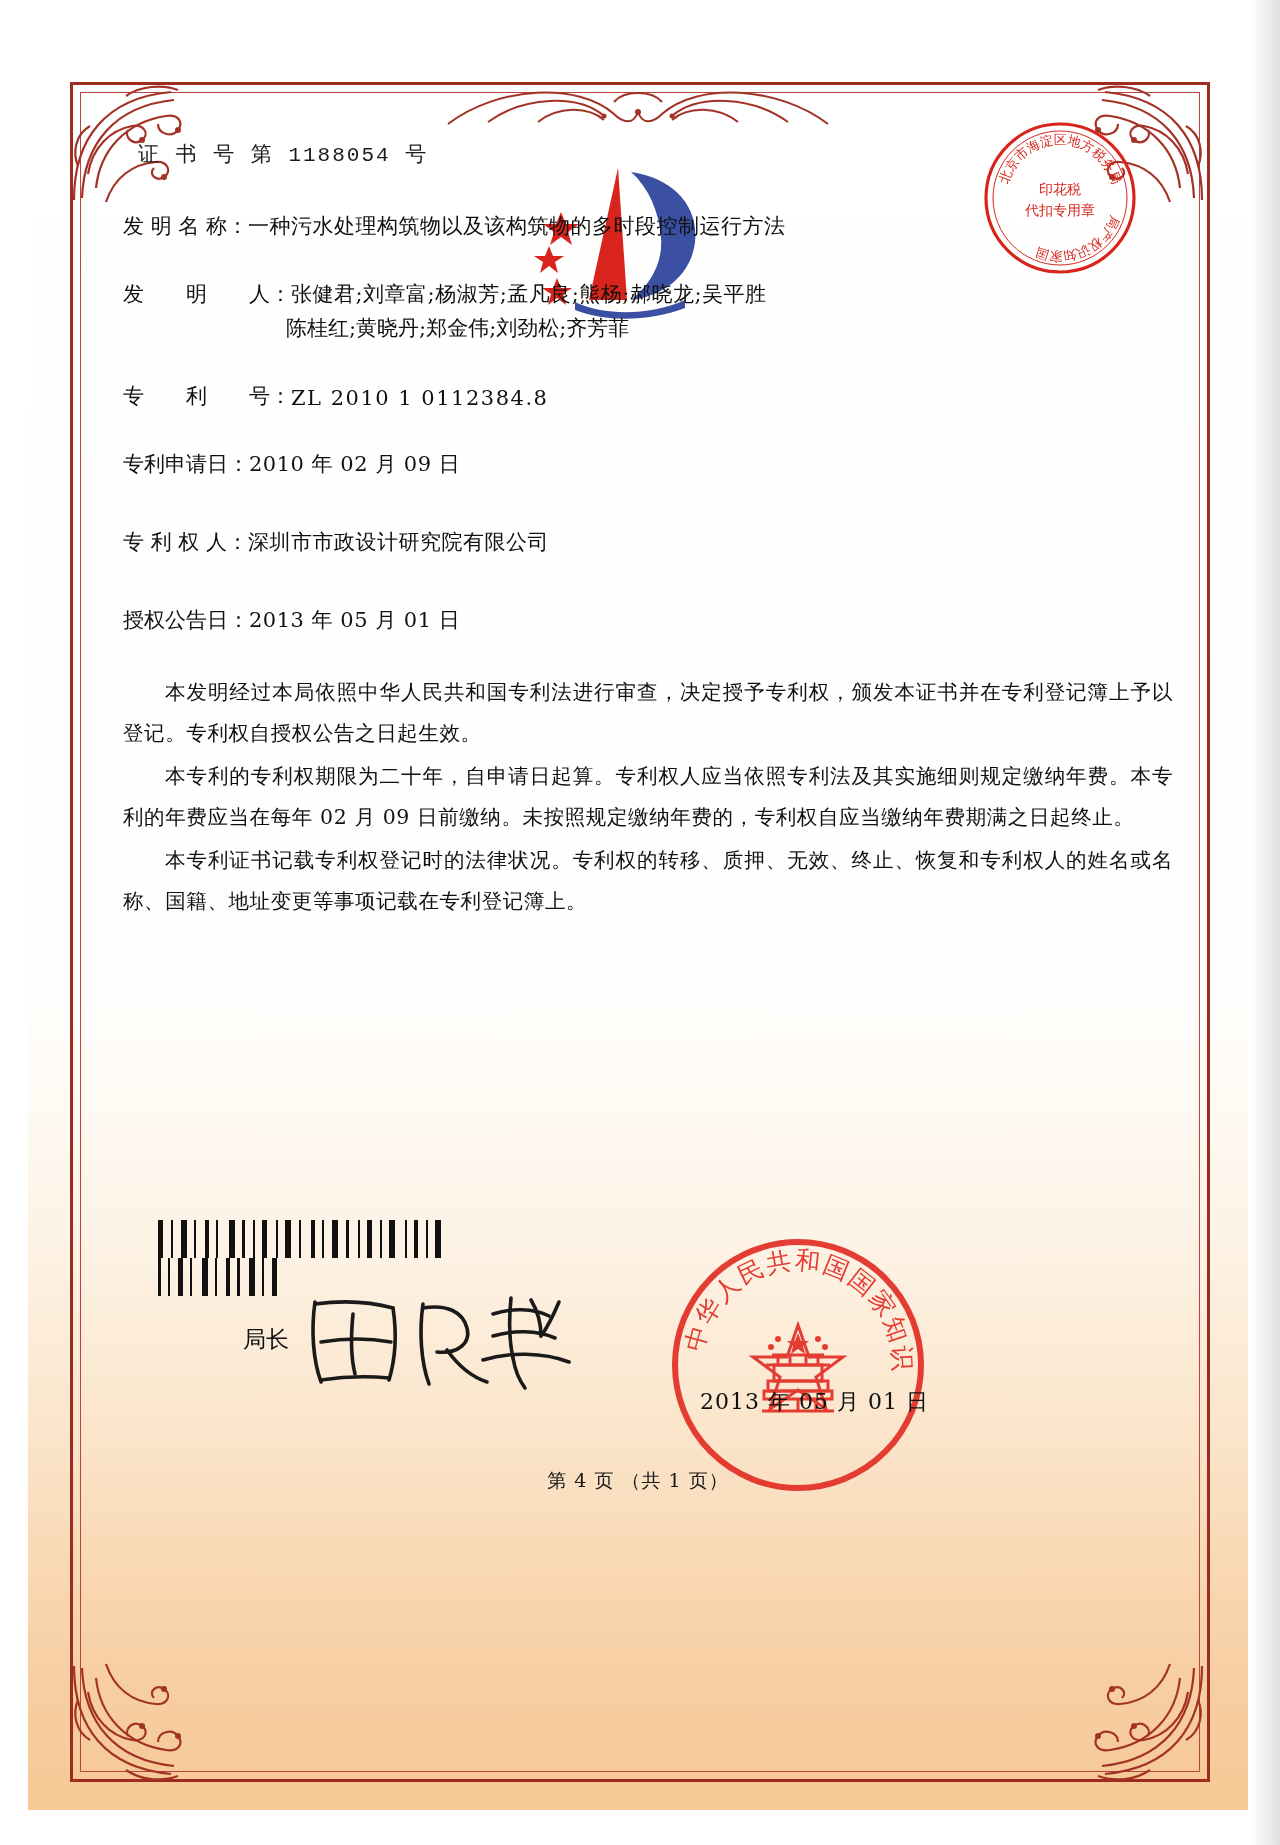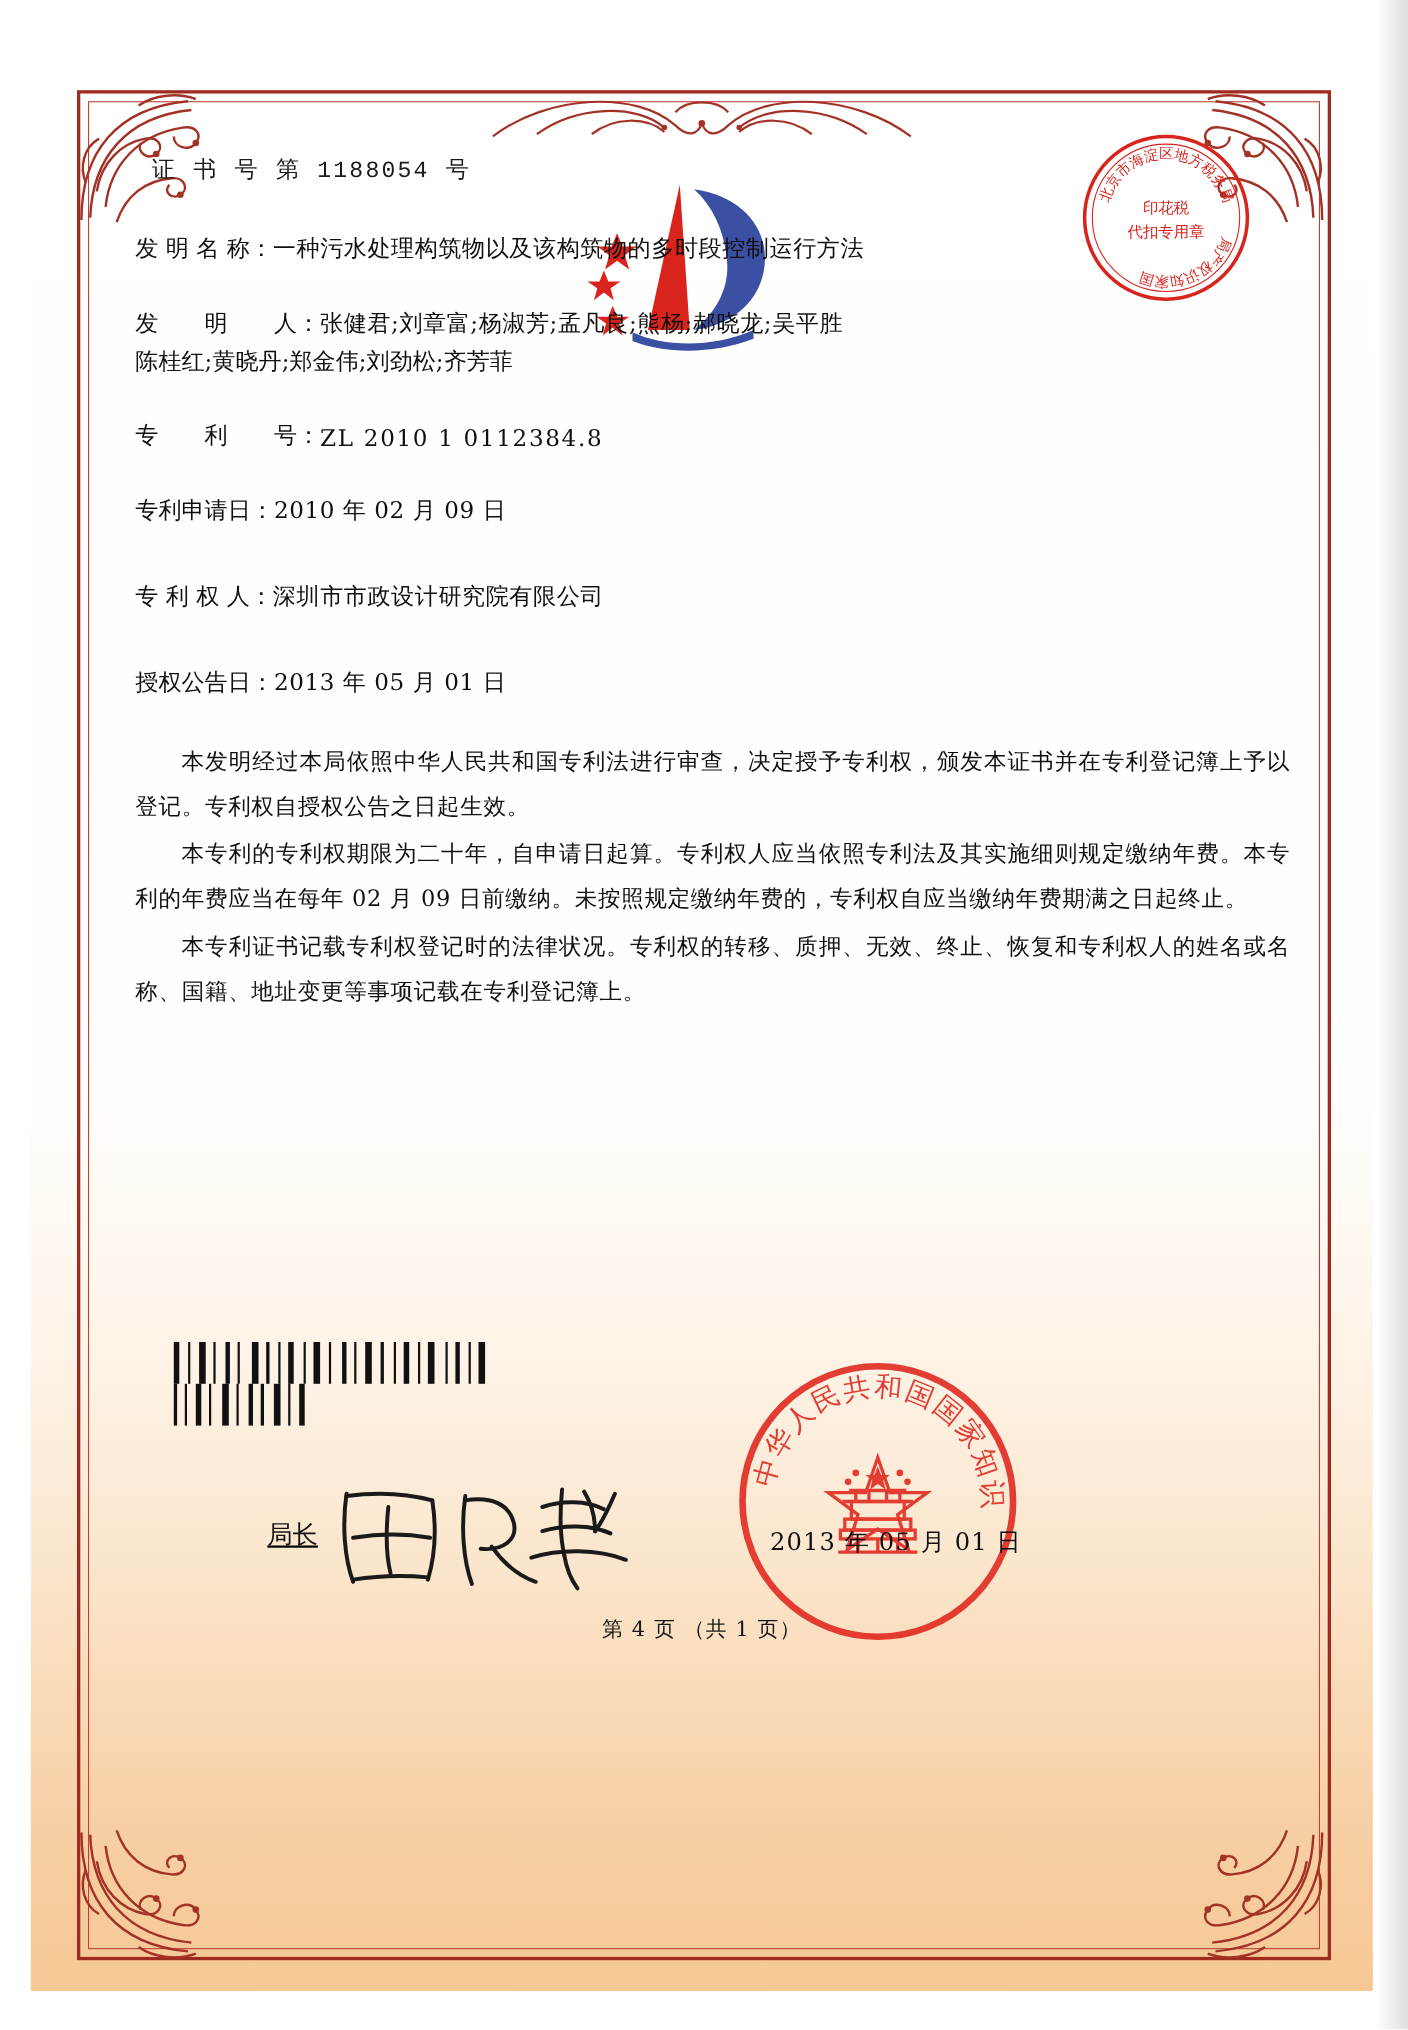--- a/index.html
+++ b/index.html
@@ -138,20 +138,21 @@
   .field-label {
     flex: 0 0 auto;
     white-space: pre;
   }
   .field-value {
     flex: 1 1 auto;
     letter-spacing: 0.5px;
   }
   .field-sub {
     margin-top: 6px;
+    margin-left: 163px;
     font-size: 21px;
   }
   .patent-no { letter-spacing: 1.5px; }
 
   .body-text {
     margin-top: 38px;
     font-family: "DejaVu Serif", "Liberation Serif", serif;
     font-size: 20.5px;
     line-height: 41px;
     color: #10100f;
@@ -175,24 +176,23 @@
     display: inline-block;
     background: #111;
     height: 100%;
     vertical-align: top;
   }
 
   
   .sign-row {
     position: absolute;
     left: 215px;
-    top: 1320px;
+    top: 1264px;
     display: flex;
     align-items: center;
-    text-decoration: underline;
   }
   .sign-label {
     font-family: "DejaVu Serif", "Liberation Serif", serif;
     font-size: 23px;
     color: #121212;
     margin-right: 8px;
   }
   .signature {
     width: 290px;
     height: 110px;

